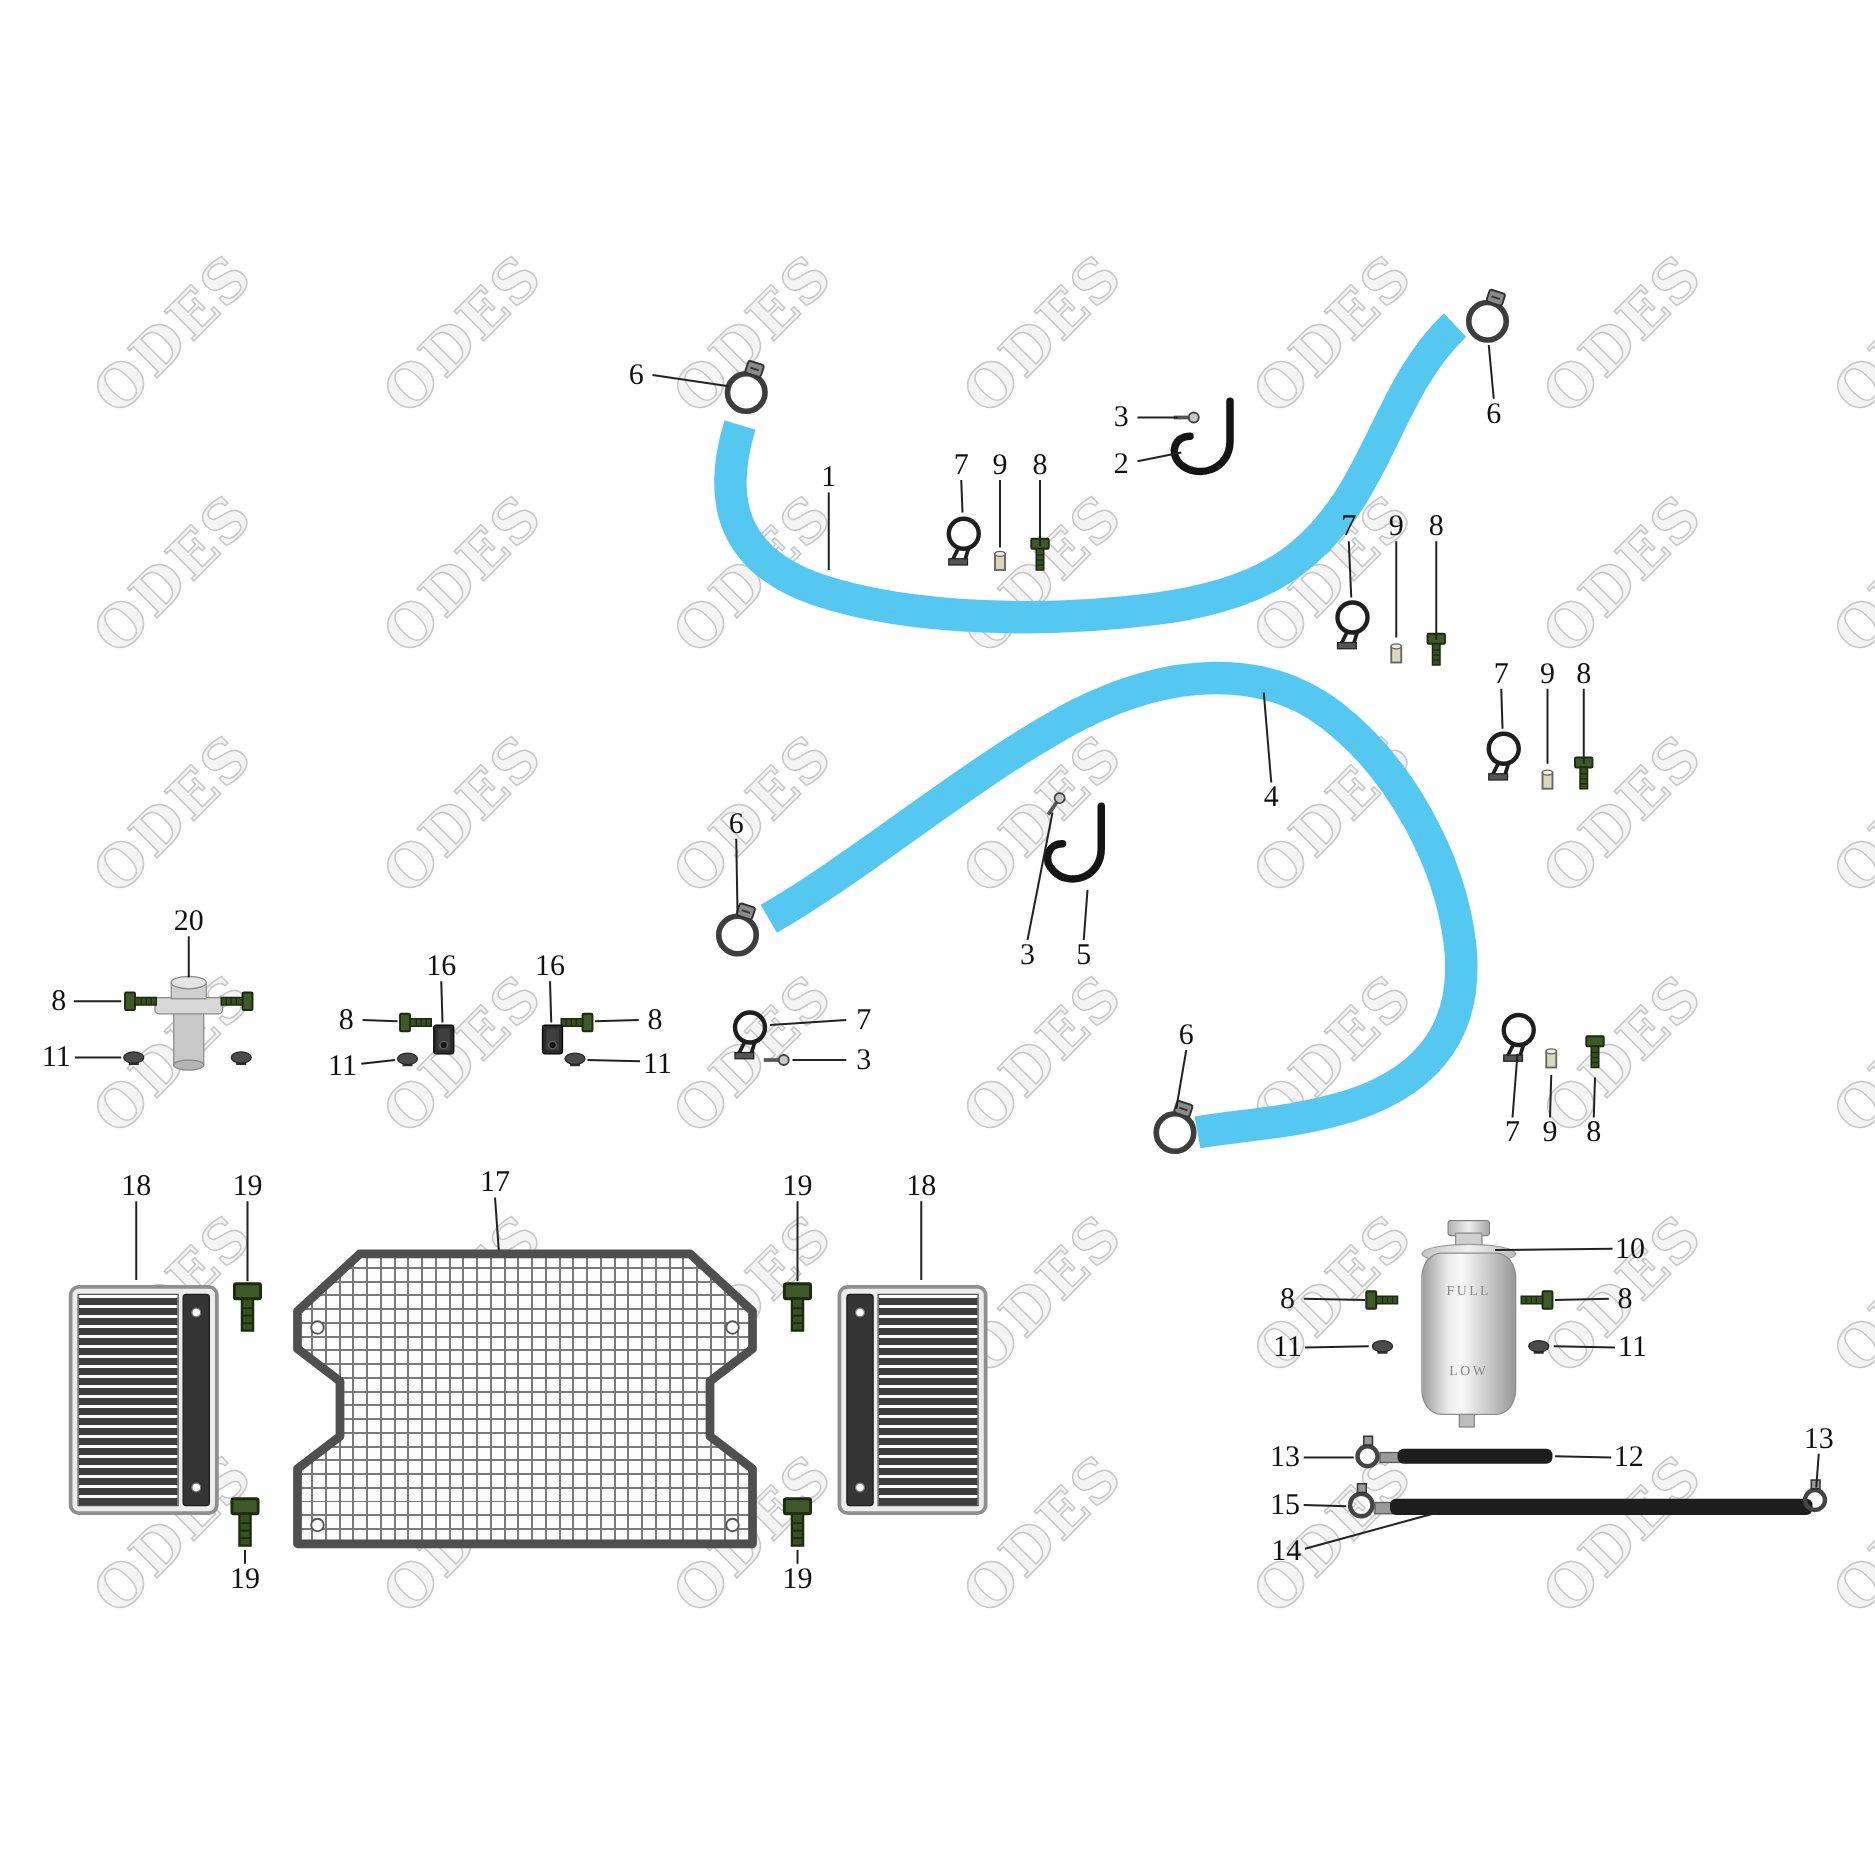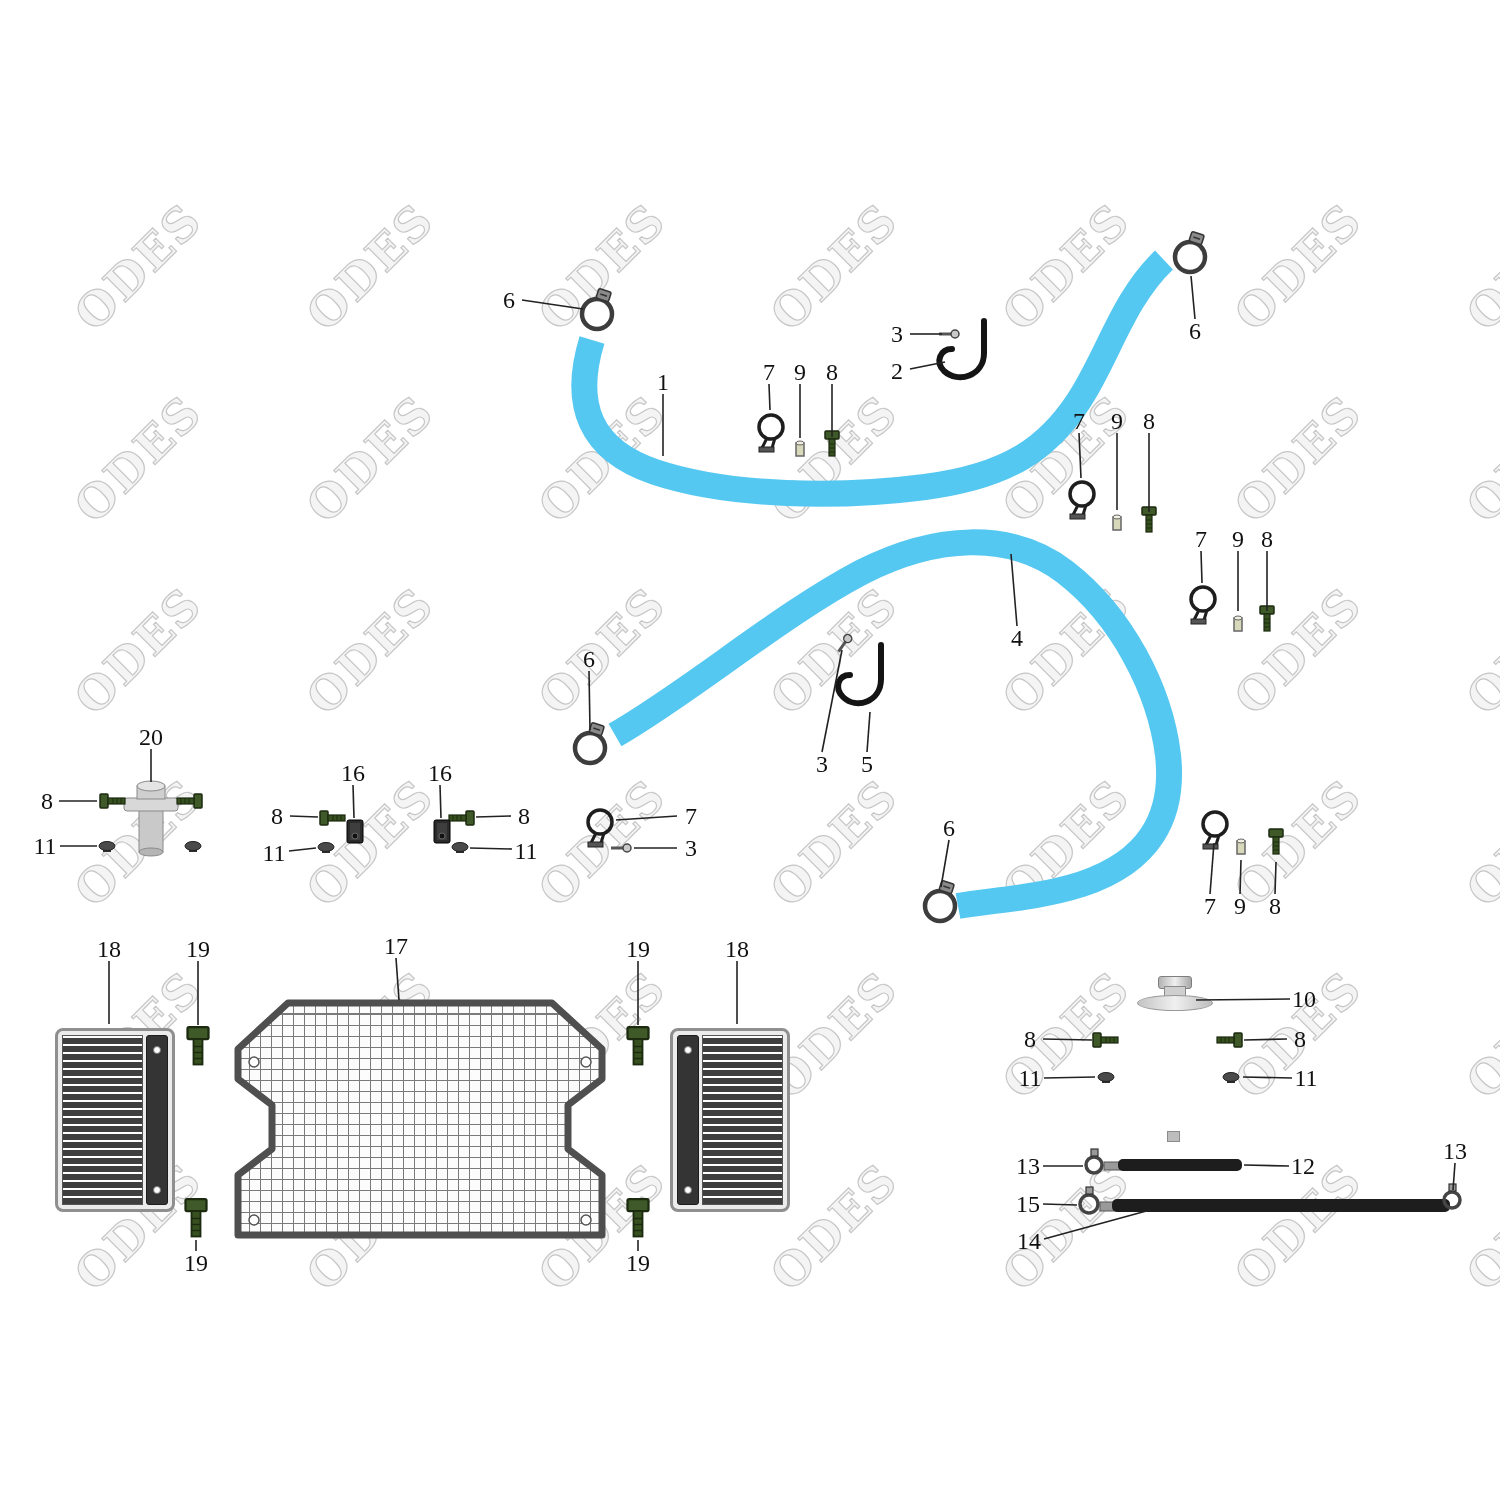--- a/index.html
+++ b/index.html
@@ -115,20 +115,24 @@
   </div>
 
   <div id="mesh"></div>
 
   <div class="tank-part" id="tank-ear-left"><span></span></div>
   <div class="tank-part" id="tank-ear-right"><span></span></div>
   <div class="tank-part" id="tank-cap"></div>
   <div class="tank-part" id="tank-neck"></div>
   <div class="tank-part" id="tank-top"></div>
   <div class="tank-part" id="tank-outlet"></div>
+  <div class="tank-part" id="tank-body">
+    <div class="tank-label full">FULL</div>
+    <div class="tank-label low">LOW</div>
+  </div>
 
   <svg id="diagram" width="1500" height="1500" viewBox="0 0 1500 1500">
 
     <path d="M 592,340 C 572,405 590,450 655,472 C 730,497 840,498 925,487 C 1010,476 1048,447 1078,402 C 1108,357 1122,300 1164,260" fill="none" stroke="#55c8f1" stroke-width="26" stroke-linecap="butt"></path>
     <path d="M 615,735 C 690,692 780,615 862,572 C 935,535 1010,530 1065,572 C 1122,616 1160,690 1168,755 C 1175,818 1148,862 1082,884 C 1035,899 990,900 958,906" fill="none" stroke="#55c8f1" stroke-width="26" stroke-linecap="butt"></path>
 
     <path d="M 984,321 L 984,353 C 984,376 958,384 944,371 C 935,362 940,349 952,349" fill="none" stroke="#141414" stroke-width="6" stroke-linecap="round"></path>
     <path d="M 881,645 L 881,679 C 881,702 856,710 843,697 C 834,688 838,675 850,675" fill="none" stroke="#141414" stroke-width="6" stroke-linecap="round"></path>
 
     <g>

